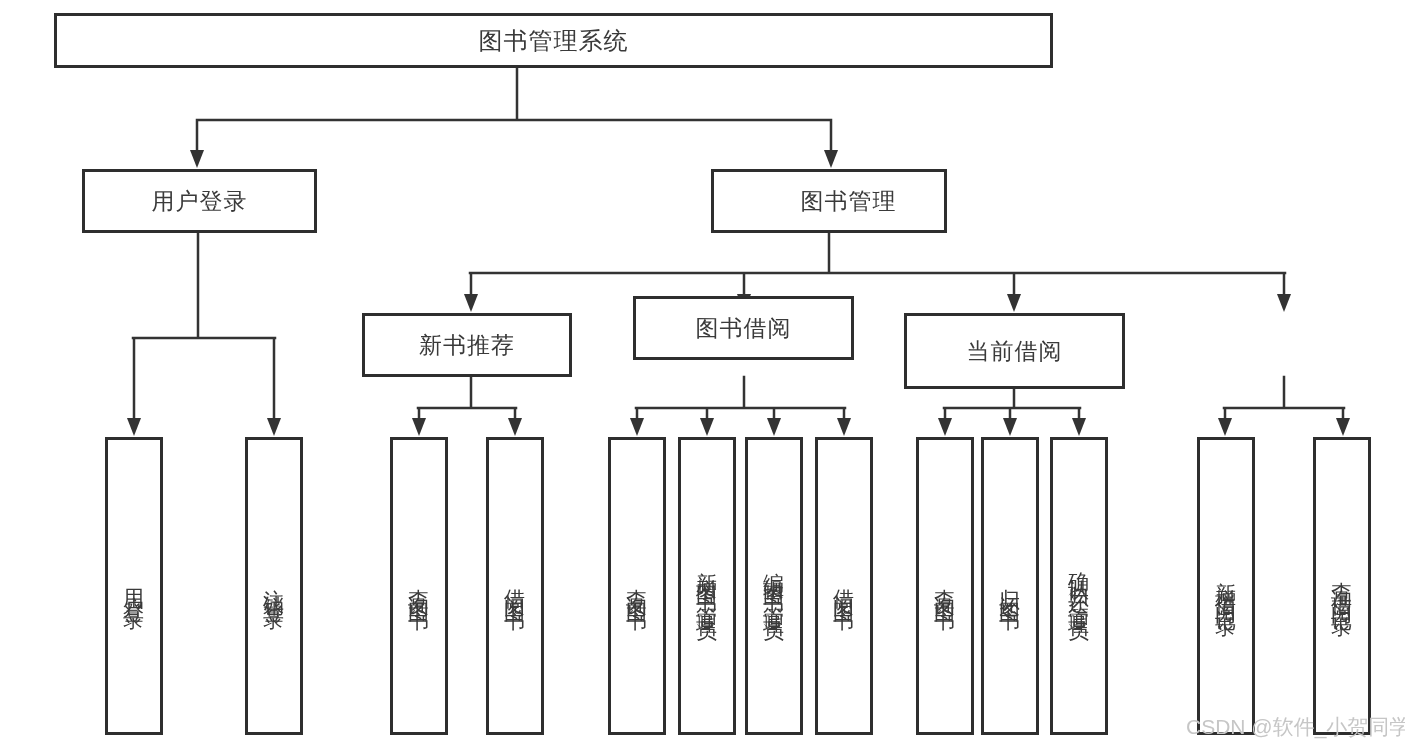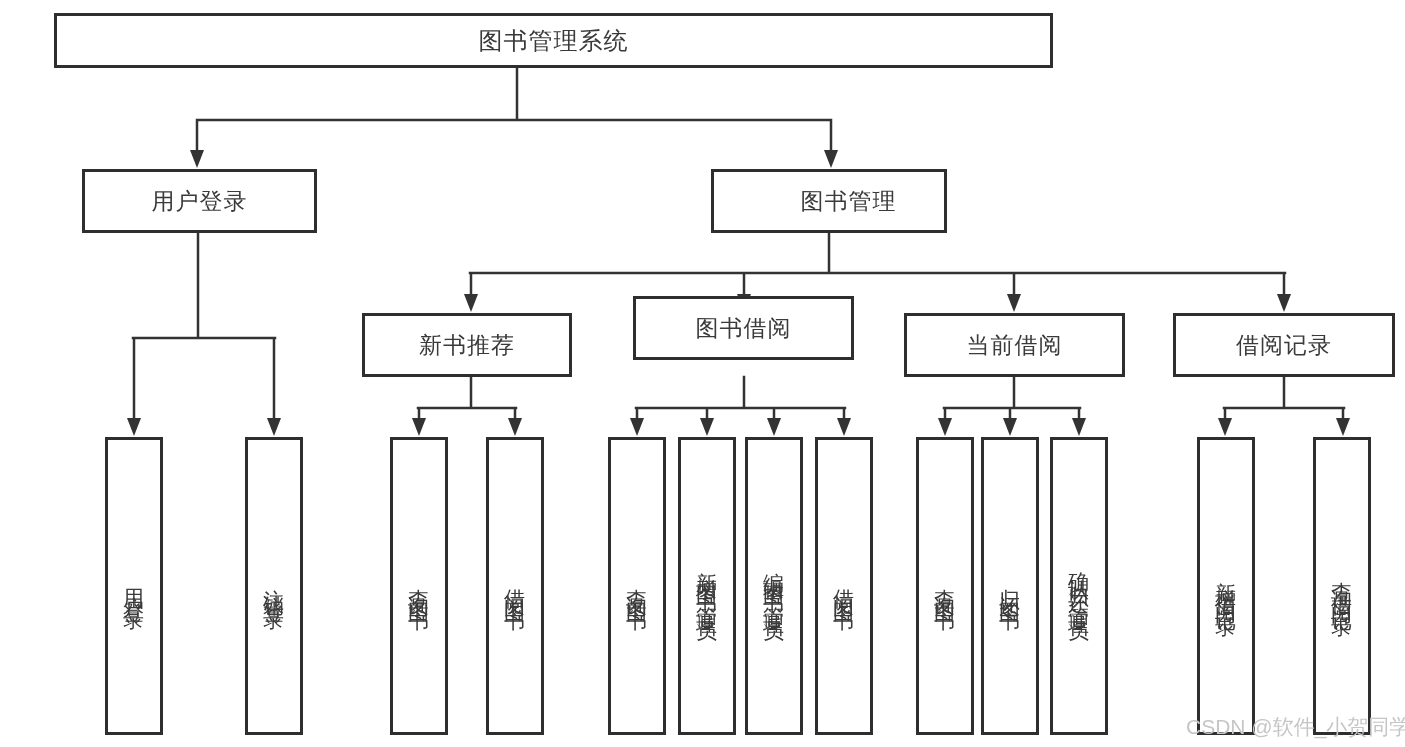--- a/index.html
+++ b/index.html
@@ -139,25 +139,22 @@
   <div class="hbox" style="left:711px; top:169px; width:236px; height:64px;padding-left:39px;">
     <span class="lbl">图书管理</span>
   </div>
 
   <div class="hbox" style="left:362px; top:313px; width:210px; height:64px;">
     <span class="lbl">新书推荐</span>
   </div>
   <div class="hbox" style="left:633px; top:296px; width:221px; height:64px;">
     <span class="lbl">图书借阅</span>
   </div>
-  <div class="hbox" style="left:904px; top:313px; width:221px; height:64px;">
+  <div class="hbox" style="left:904px; top:313px; width:221px; height:76px;">
     <span class="lbl">当前借阅</span>
-  </div>
-  <div class="hbox" style="left:1173px; top:313px; width:222px; height:64px;">
-    <span class="lbl">借阅记录</span>
   </div>
 
   <div class="leaf" style="left:105px; top:437px;">
     <span class="vlbl">用户登录</span>
   </div>
   <div class="leaf" style="left:245px; top:437px;">
     <span class="vlbl">注销登录</span>
   </div>
 
   <div class="leaf" style="left:390px; top:437px;">

